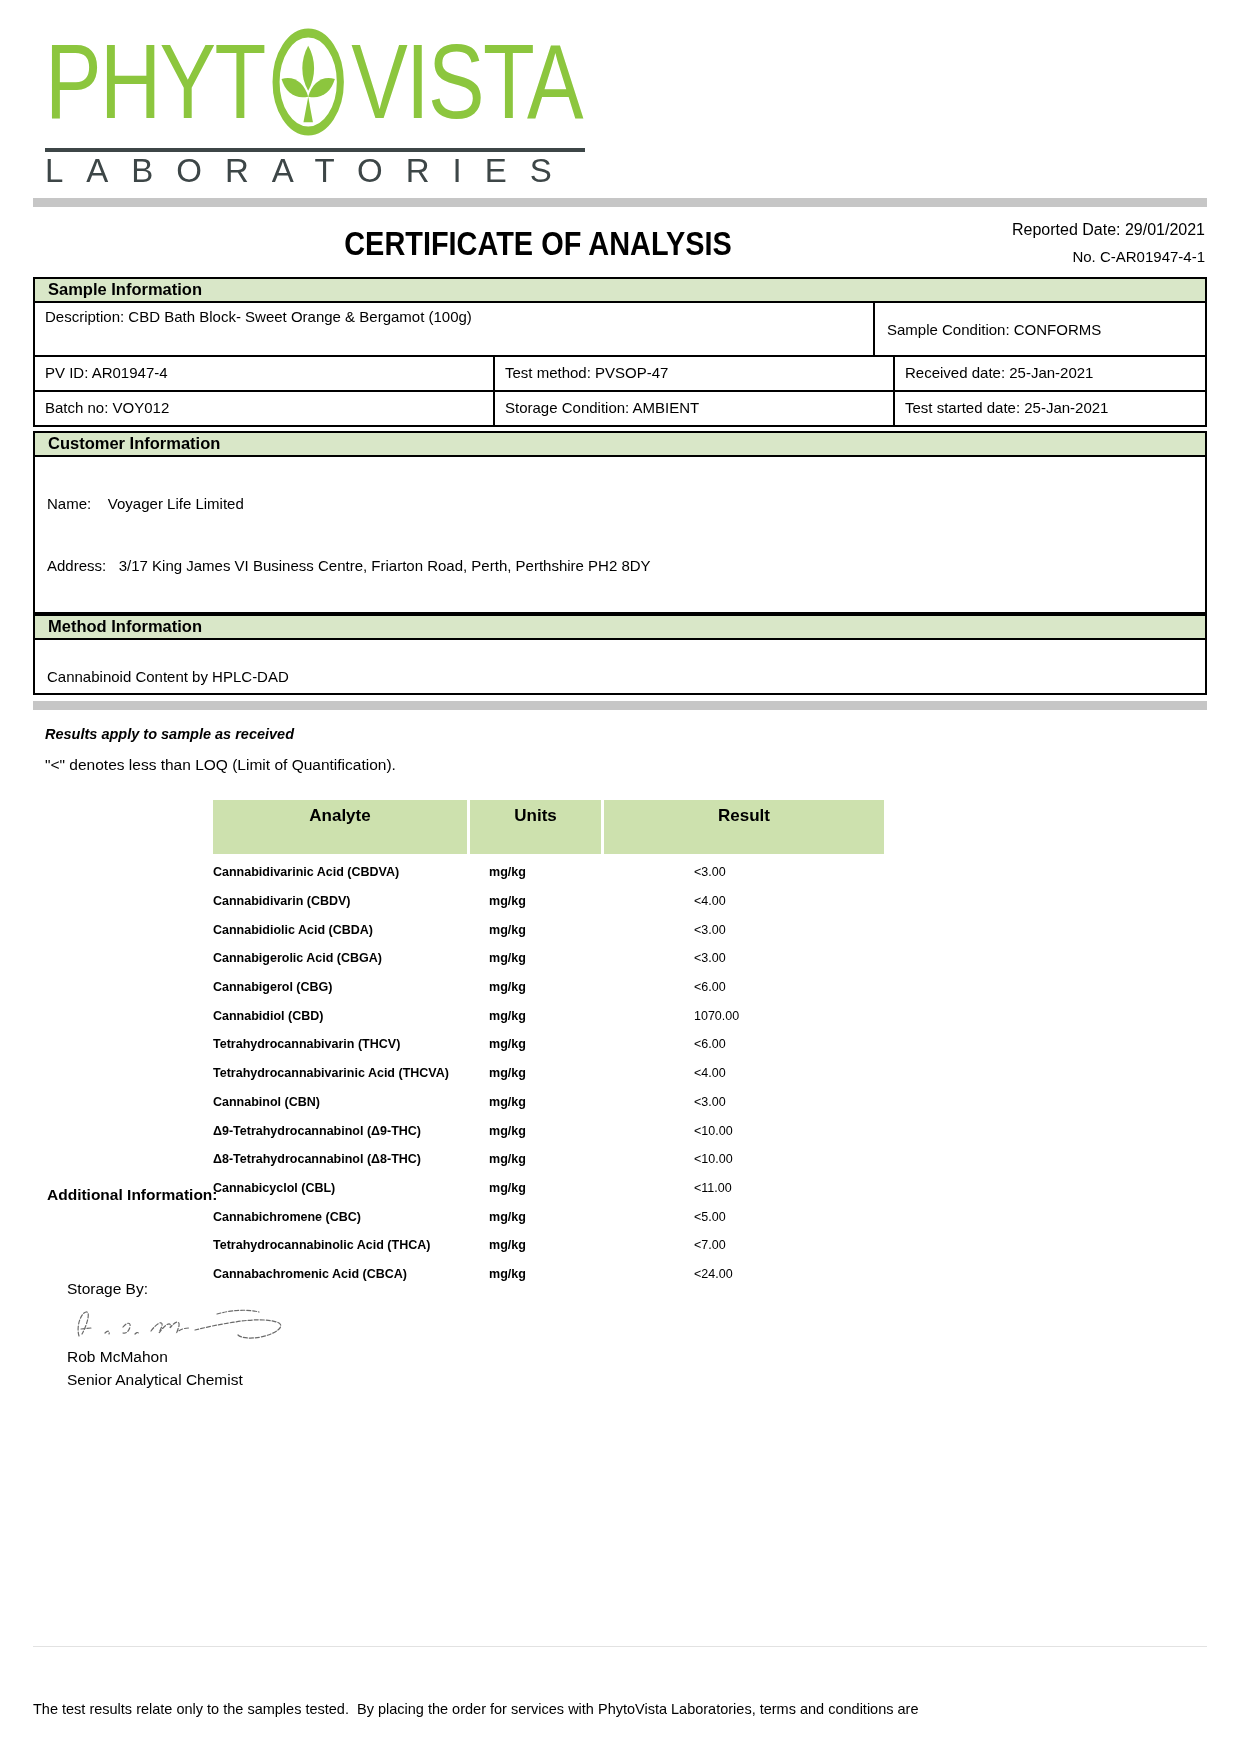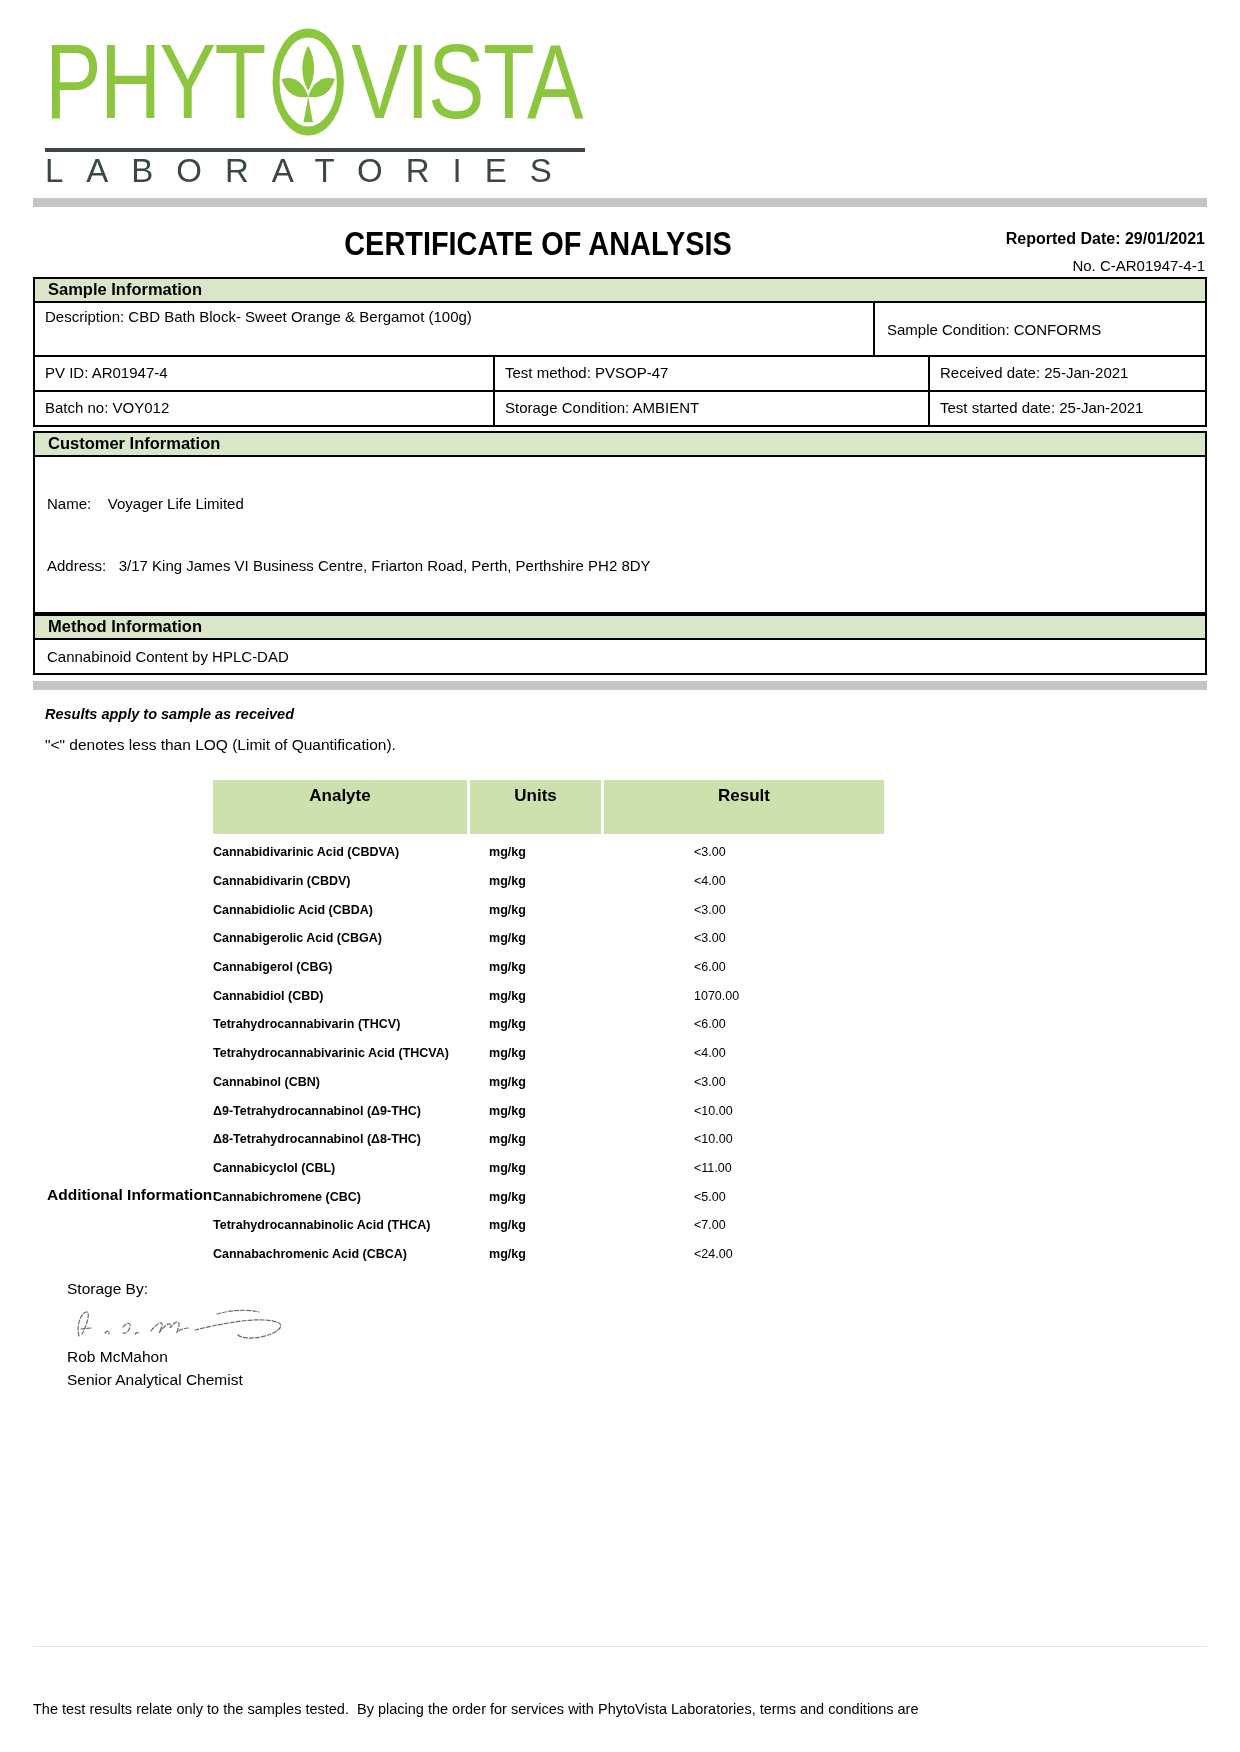--- a/index.html
+++ b/index.html
@@ -22,21 +22,21 @@
   .logo-sub {
     font-size:33px; color:#3d4647; letter-spacing:23px; white-space:nowrap;
   }
   .contact { text-align:right; font-size:16.5px; line-height:1.5; padding-top:14px; }
   
   .bar { height:9px; background:#c6c6c6; margin:0 33px; }
   .bar-top { margin-top:8px; }
   .bar-mid { margin-top:6px; }
   
   .meta { position:relative; margin:0 35px 0 33px; height:70px; }
-  .reported { text-align:right; font-size:16px; padding-top:23px;font-weight:bold; }
+  .reported { text-align:right; font-size:16px; padding-top:14px; }
   .doc-no { text-align:right; font-size:15px; padding-top:9px; }
   .doc-title {
     position:absolute; top:17px; left:0; width:1010px; text-align:center;
     font-size:34px; font-weight:bold; transform:scaleX(0.85);
   }
   
   .ibox { margin:0 33px; border:2px solid #000; }
   .ibox-a { margin-top:0; }
   .ibox-b { margin-top:4px; }
   .band {
@@ -47,25 +47,25 @@
   .cell-desc { flex:1; padding:5px 10px; }
   .cell-cond {
     width:332px; box-sizing:border-box; border-left:2px solid #000;
     display:flex; align-items:center; padding-left:12px;
   }
   .srow3 { display:flex; font-size:15px; }
   .srow3 > div { padding:7px 10px 9px; box-sizing:border-box; }
   .rowline { border-bottom:2px solid #000; }
   .c1 { width:458px; }
   .c2 { flex:1; border-left:2px solid #000; }
-  .c3 { width:277px; border-left:2px solid #000; }
+  .c3 { width:312px; border-left:2px solid #000; }
   .cust-cell { font-size:15px; padding:2px 12px 4px; white-space:pre-wrap; }
   .cust-name { margin:2px 0 11px; }
   .cust-addr { margin:0; }
-  .method-cell { font-size:15px; padding:8px 12px; }
+  .method-cell { font-size:15px; padding:8px 12px;margin-top:20px; }
   
   .note-italic { margin:16px 0 0 45px; font-size:14.5px; font-weight:bold; font-style:italic; }
   .note-loq { margin:14px 0 0 45px; font-size:15.5px; }
   
   .rtable { margin:26px 0 0 213px; width:671px; }
   .thead, .trow { display:grid; grid-template-columns:254px 131px 280px; column-gap:3px; }
   .th {
     background:#cde1ae; height:54px; box-sizing:border-box; padding-top:6px;
     text-align:center; font-weight:bold; font-size:17px;
   }

